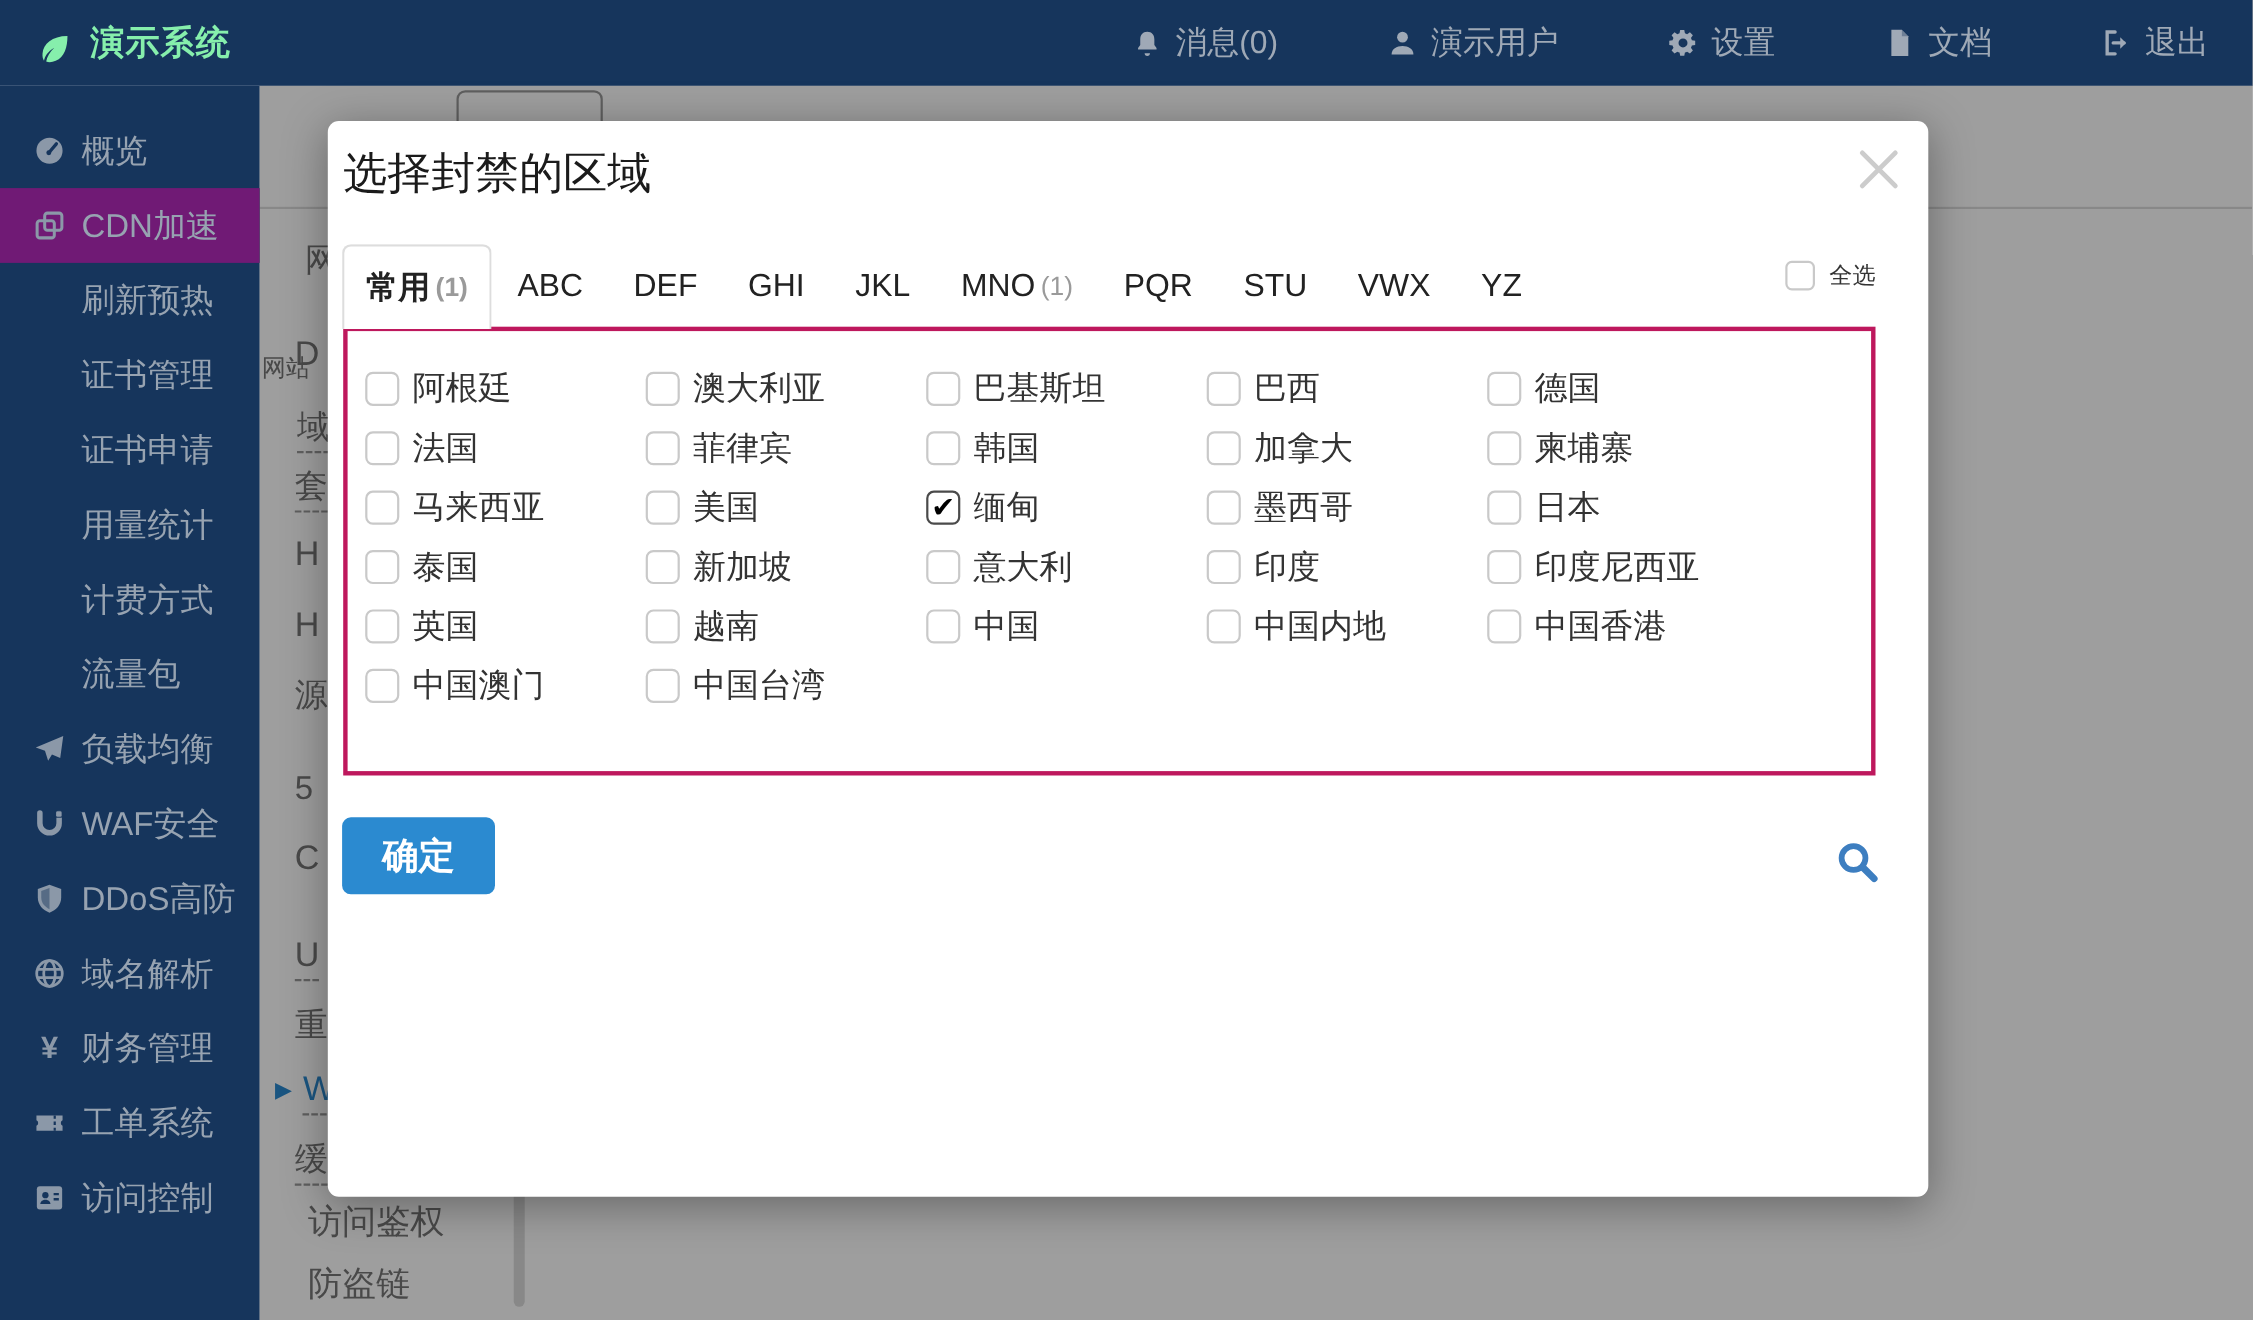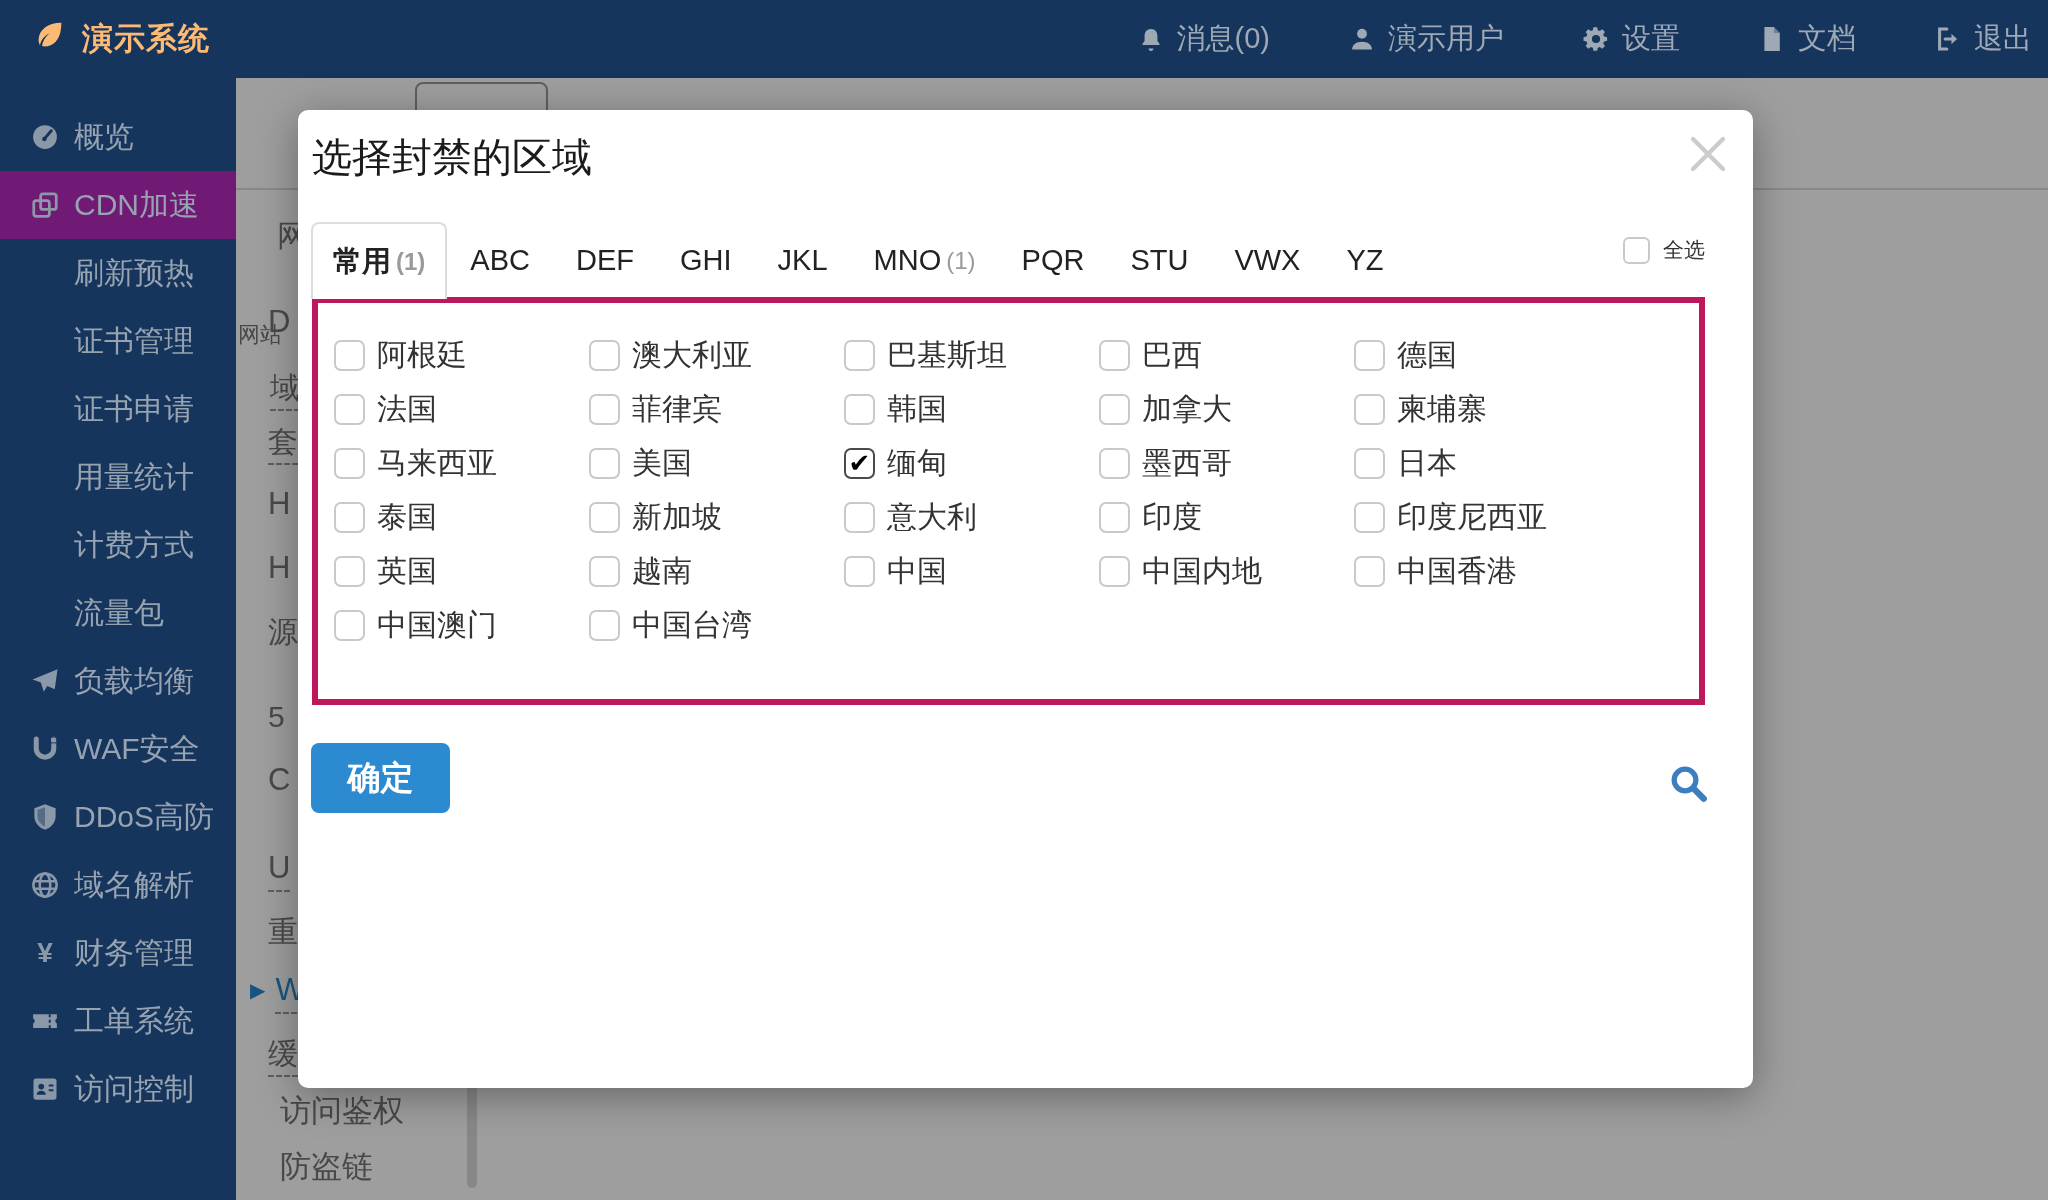--- a/index.html
+++ b/index.html
@@ -1,23 +1,23 @@
 <!DOCTYPE html>
 <html><head>
 <meta charset="utf-8">
 <style>
   html,body{margin:0;padding:0;background:#222;}
   #app{position:relative;width:2048px;height:1200px;overflow:hidden;background:#fff;
        font-family:"Liberation Sans","DejaVu Sans",sans-serif;}
   
   .topbar{position:absolute;left:0;top:0;width:2048px;height:78px;background:#16355c;
           display:flex;align-items:center;z-index:6;}
-  .brand{display:flex;align-items:flex-start;gap:16px;padding-left:34px;color:#fdba74;
+  .brand{display:flex;align-items:flex-end;gap:16px;padding-left:34px;color:#86efac;
          font-size:31px;font-weight:600;letter-spacing:1px;}
-  .topnav{margin-left:auto;display:flex;align-items:center;gap:78px;padding-right:16px;justify-content:center;}
+  .topnav{margin-left:auto;display:flex;align-items:center;gap:99px;padding-right:40px;justify-content:center;}
   .nav-item{display:flex;align-items:center;gap:12px;color:#9fa9b6;font-size:29px;cursor:pointer;}
   .icon{display:inline-flex;align-items:center;justify-content:center;color:inherit;}
   .icon svg{display:block;}
   
   .sidebar{position:absolute;left:0;top:78px;width:236px;bottom:0;background:#16355c;
            z-index:6;padding-top:25px;box-sizing:border-box;}
   .side-item{height:68px;display:flex;align-items:center;padding-left:28px;color:#97a3b1;
              font-size:30px;cursor:pointer;box-sizing:border-box;}
   .side-item .icon{width:34px;margin-right:12px;color:#8b98a8;}
   .side-item.indent{padding-left:74px;}
@@ -40,21 +40,21 @@
          border-radius:10px;z-index:10;box-shadow:0 8px 40px rgba(0,0,0,0.35);}
   .modal-title{position:absolute;left:14px;top:20px;font-size:40px;font-weight:400;color:#1b1b1b;}
   .modal-close{position:absolute;left:1386px;top:20px;width:48px;height:48px;color:#cccccc;cursor:pointer;}
   .tabs-row{position:absolute;left:13px;top:112px;height:77px;display:flex;align-items:stretch;z-index:2;}
   .tab{display:flex;align-items:center;padding:0 23px;font-size:29px;color:#222;cursor:pointer;}
   .tab .cnt{font-size:24px;color:#9a9a9a;margin-left:5px;}
   .tab.active{border:2px solid #ddd;border-bottom:none;border-radius:8px 8px 0 0;background:#fff;
               font-weight:700;padding:0 20px;}
   .select-all{position:absolute;right:48px;top:126px;display:flex;align-items:center;gap:13px;
               font-size:21px;color:#333;cursor:pointer;z-index:3;}
-  .panel{position:absolute;left:14px;top:187px;width:1393px;height:408px;border:6px solid #be185d;
+  .panel{position:absolute;left:14px;top:187px;width:1393px;height:408px;border:4px solid #be185d;
          background:#fff;box-sizing:border-box;z-index:1;padding:25px 0 0 16px;}
   .g-row{display:flex;height:54px;align-items:center;}
   .cell{width:255px;display:flex;align-items:center;gap:12px;font-size:30px;color:#333;cursor:pointer;}
   .cb{width:31px;height:31px;box-sizing:border-box;border:2px solid #c9c9c9;border-radius:7px;
       background:#fff;display:flex;align-items:center;justify-content:center;flex:0 0 auto;}
   .cb.sm{width:27px;height:27px;border-radius:6px;}
   .cb.checked{border-color:#4a4a4a;}
   .cb .mark{font-size:26px;font-weight:900;color:#000;line-height:1;}
   .confirm-btn{position:absolute;left:13px;top:633px;width:139px;height:70px;border:none;border-radius:8px;
                background:#2b8ad0;color:#fff;font-size:33px;font-weight:700;cursor:pointer;

